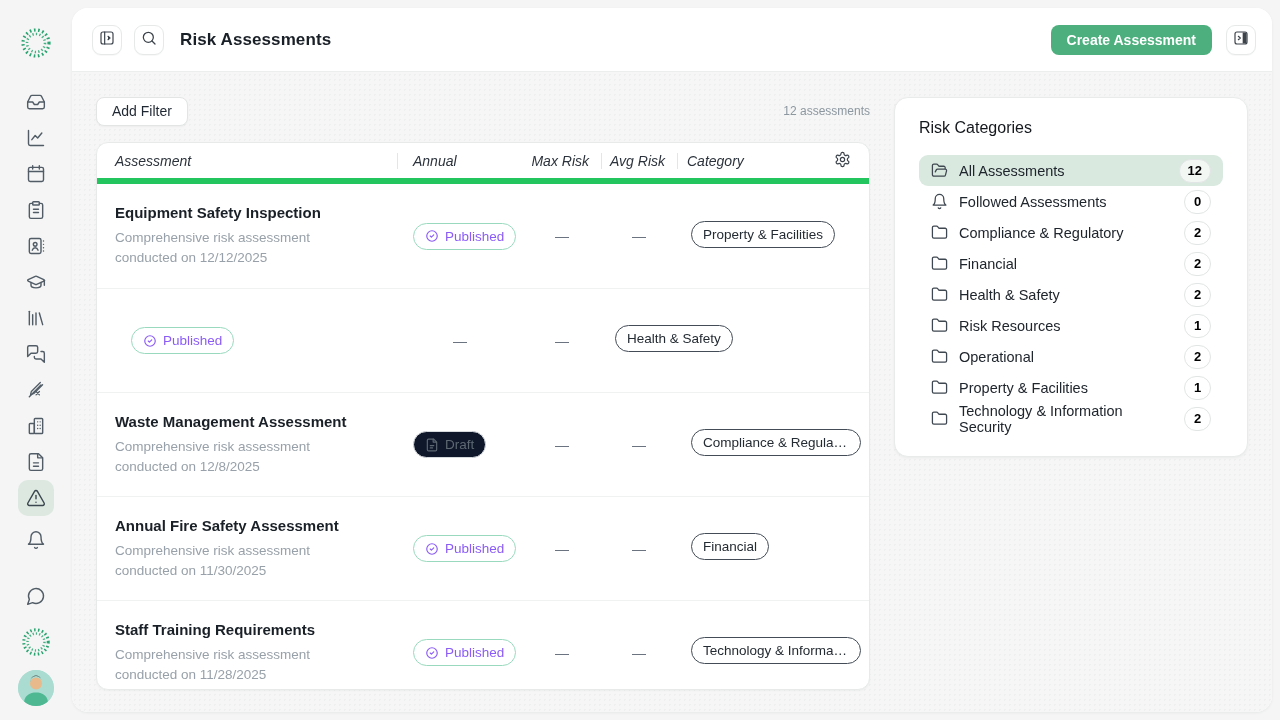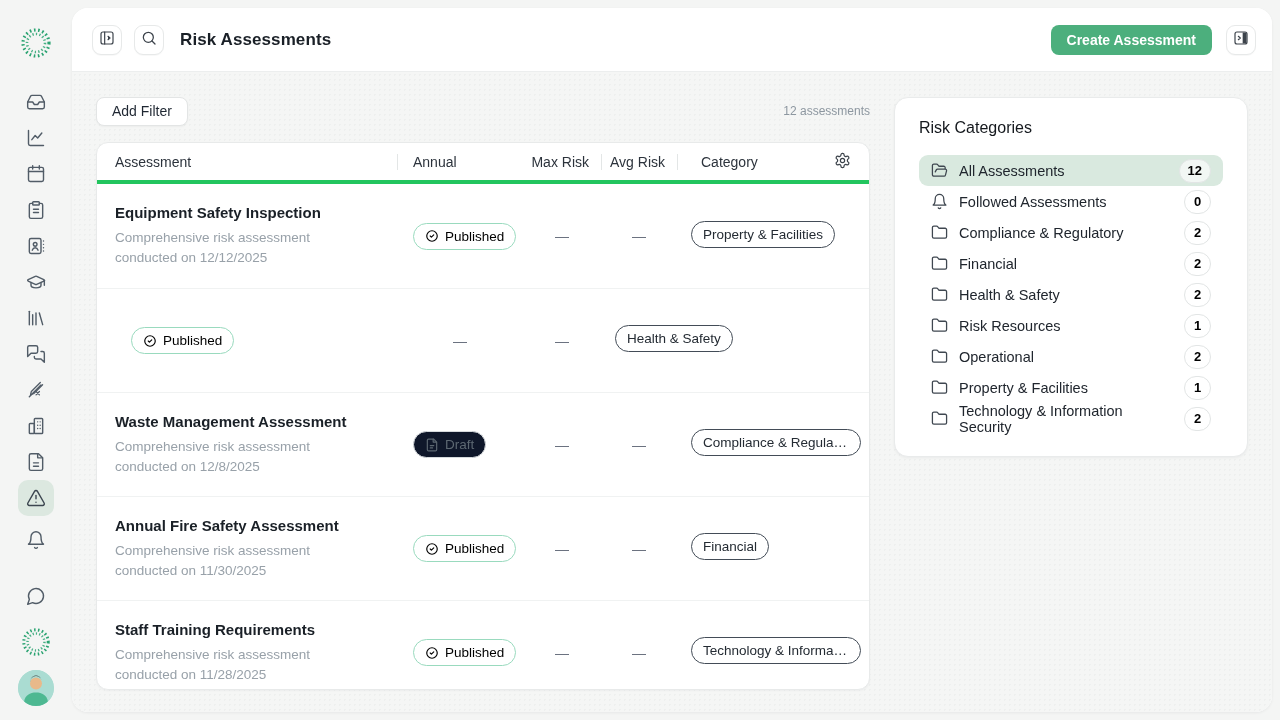--- a/index.html
+++ b/index.html
@@ -74,44 +74,44 @@
   
   .table-card {
     background:#fff; border:1px solid #e8eaea; border-radius:12px;
     height:548px; overflow:hidden; box-shadow:0 1px 2px rgba(16,24,40,.04);
   }
   .grid-row {
     display:grid;
     grid-template-columns:282px 126px 78px 76px 148px 34px;
     padding:0 12px 0 18px; align-items:center;
   }
-  .thead { height:41px; border-bottom:4px solid #22c55e; }
+  .thead { height:41px; border-bottom:6px solid #22c55e;font-style:italic; }
   .th { font-size:14px; color:#2c333c; position:relative; }
   .th.sep::before {
     content:""; position:absolute; left:0; top:50%; transform:translateY(-50%);
     width:1px; height:16px; background:#e3e6e6;
   }
   .th-status { padding-left:16px; }
   .th-clip { overflow:hidden; direction:rtl; text-align:right; white-space:nowrap; padding-right:12px; }
-  .th-cat { padding-left:24px; }
+  .th-cat { padding-left:10px; }
   .th-gear { display:flex; justify-content:center; color:#3c434b; cursor:pointer; }
   .th-gear svg { width:17px; height:17px; }
   .t-row { min-height:104px; border-top:1px solid #f0f2f2; cursor:pointer; align-items:center; }
   .t-row:first-of-type { border-top:none; }
   .cell-main { padding:18px 0; }
   .row-title { font-size:15px; font-weight:700; color:#1a2027; margin-bottom:7px; }
   .row-desc { font-size:13.5px; color:#98a1a9; line-height:20px; max-width:232px; }
   .cell-status { padding-left:16px; }
   .badge {
     display:inline-flex; align-items:center; gap:6px; height:27px;
     padding:0 11px; border-radius:999px; border:1px solid; font-size:13.5px;
     background:#fff; white-space:nowrap;
   }
   .badge svg { width:14px; height:14px; }
-  .badge.published { color:#000000; border-color:#99dabe; }
+  .badge.published { color:#8b5cf6; border-color:#99dabe; }
   .badge.draft { color:#5d6872; border-color:#d6dadd; background:#0f172a; }
   .dash { text-align:center; color:#6b7280; font-size:14px; }
   .cell-cat { padding-left:14px; }
   .cat-pill {
     display:inline-block; max-width:170px; overflow:hidden; text-overflow:ellipsis;
     white-space:nowrap; border:1px solid #434c57; border-radius:999px;
     padding:5px 11px; font-size:13.5px; color:#242b33; background:#fff;
   }
   
   .panel {

